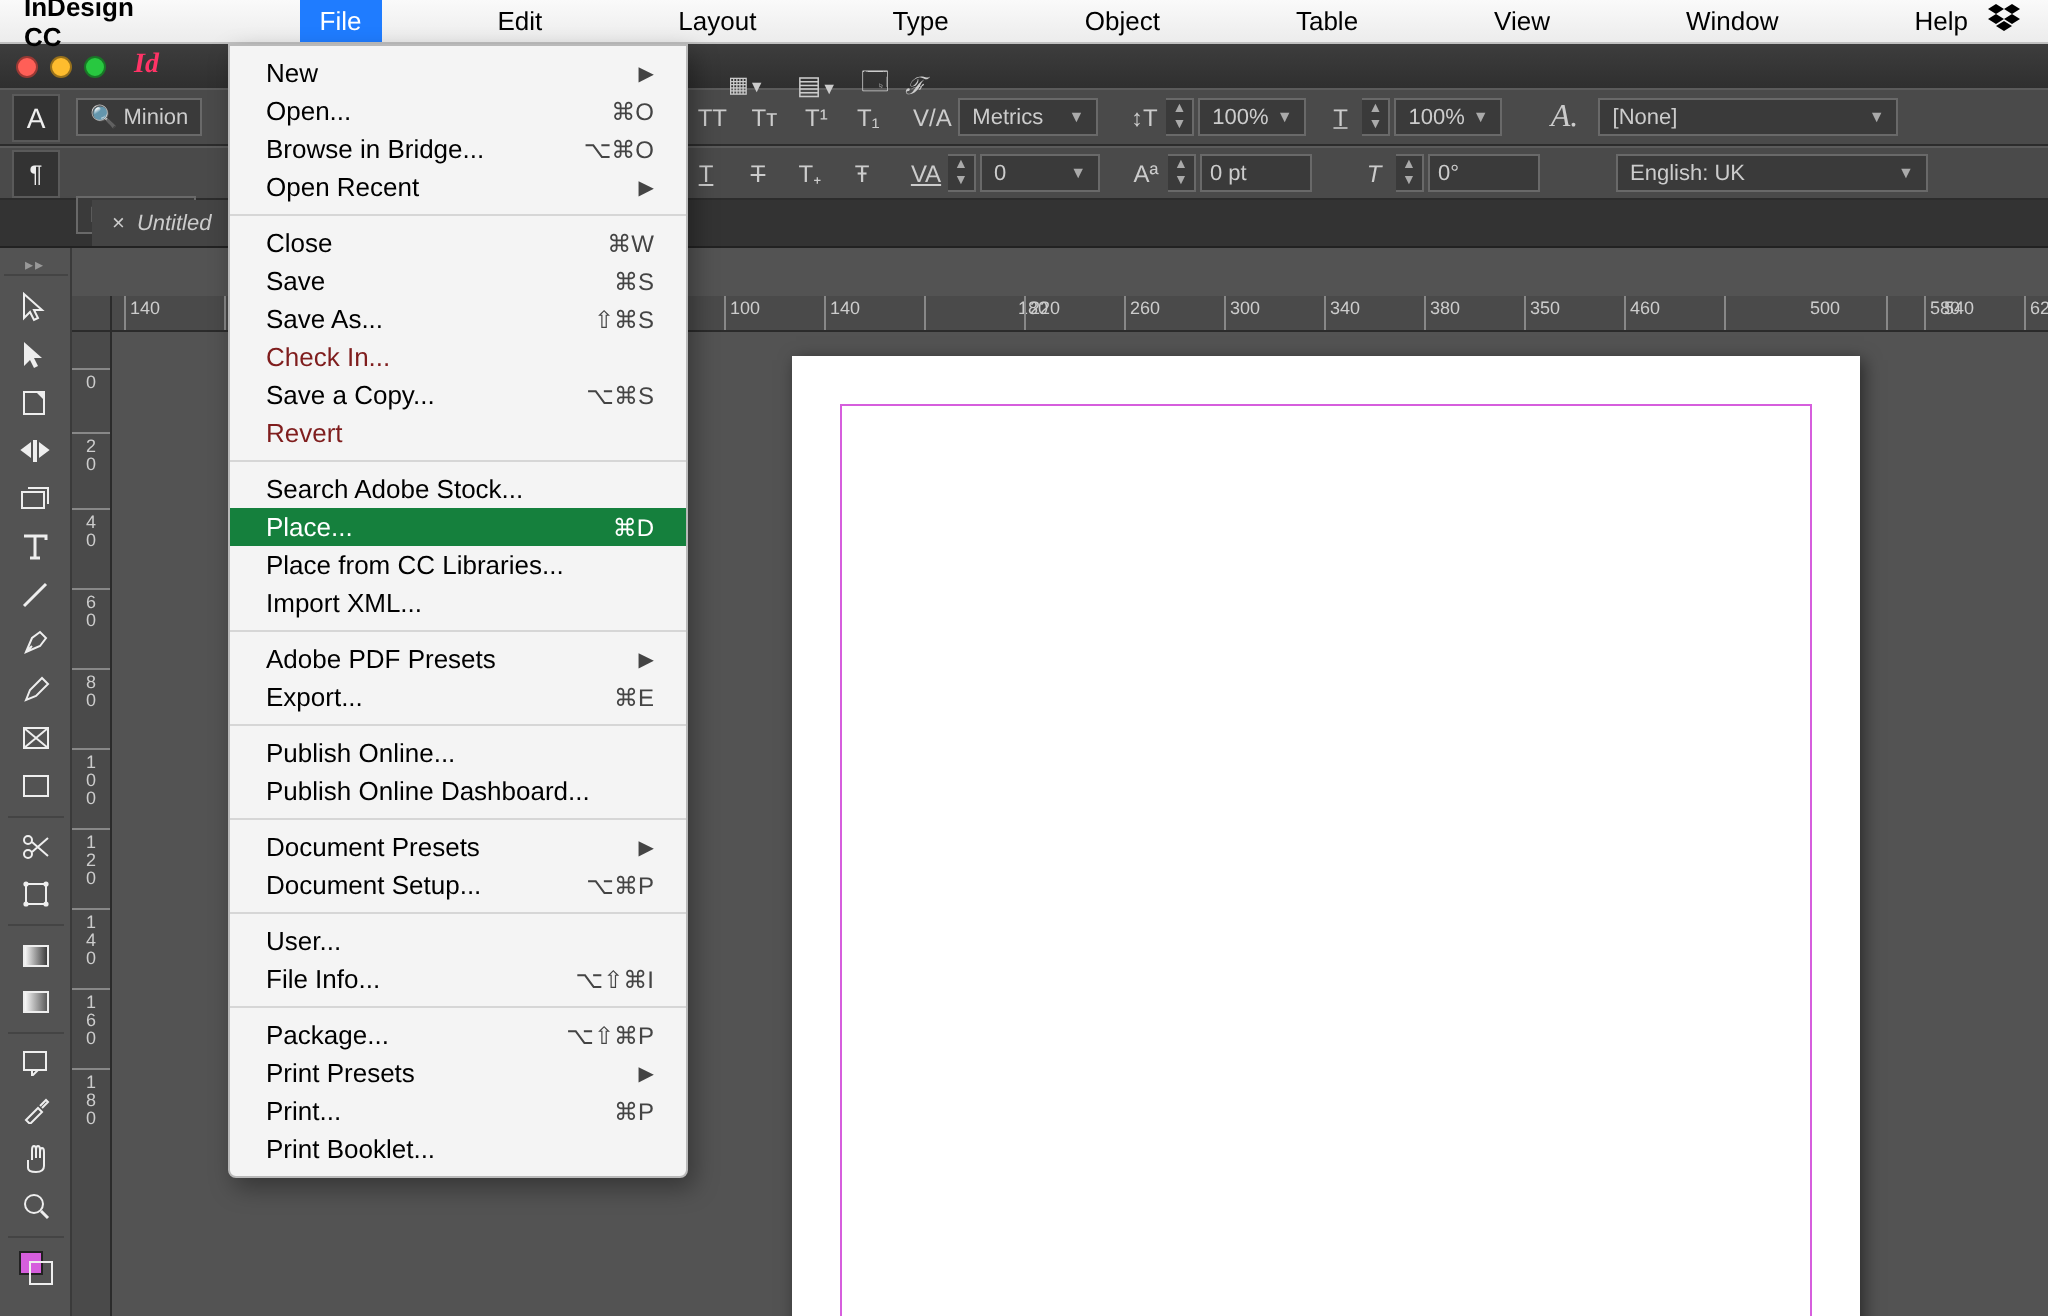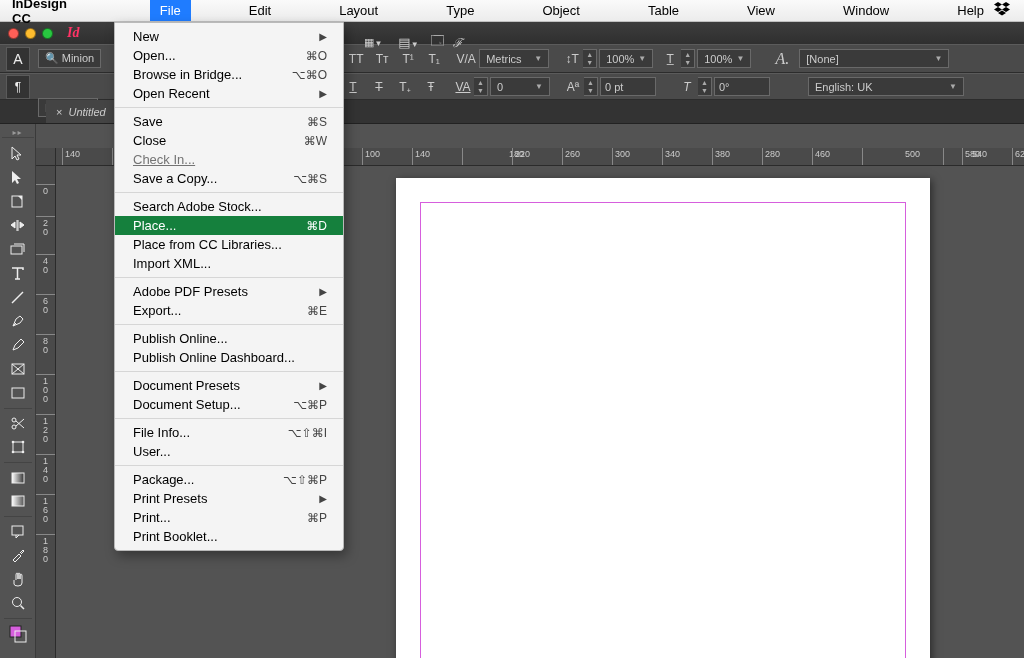--- a/index.html
+++ b/index.html
@@ -52,21 +52,21 @@
 .vruler { position:absolute; left:0; top:18px; bottom:0; width:20px; background:#4a4a4a; border-right:1px solid #2b2b2b; font-size:9px; color:#ccc;}
 .vruler .tick { position:absolute; left:0; width:100%; border-top:1px solid #888; padding-top:2px;}
 .vruler .tick span { display:block; text-align:center; line-height:1;}
 .ruler-origin { position:absolute; left:0; top:0; width:20px; height:18px; background:#4a4a4a; border-right:1px solid #2b2b2b; border-bottom:1px solid #2b2b2b;}
 .page-area { position:absolute; left: 360px; top: 30px; width: 534px; height: 540px; background:#fff; box-shadow: 2px 2px 8px rgba(0,0,0,0.5);}
 .page-margin { position:absolute; left:24px; top:24px; right:24px; bottom:0; border: 1px solid #d65edd;}
 
 
 .dropdown { position: absolute; left: 114px; top: 22px; width: 230px; background: #f4f4f4; border: 1px solid #b9b9b9; box-shadow: 3px 5px 12px rgba(0,0,0,0.35); font-size: 13px; color: #000; padding: 4px 0; border-radius: 0 0 4px 4px;}
 .dropdown .item { padding: 2px 16px 2px 18px; display: flex; justify-content: space-between; align-items: center; height: 19px; cursor:default;}
-.dropdown .item.disabled { color: #737373; text-decoration: underline; }
+.dropdown .item.disabled { color: #7f1d1d; }
 .dropdown .item.highlight { background: #15803d; color: #fff; }
 .dropdown .sep { height: 1px; background: #d6d6d6; margin: 4px 0;}
 .dropdown .shortcut { color: #444; font-size: 12px;}
 .dropdown .item.highlight .shortcut { color: #fff;}
 .dropdown .sub { color: #444; font-size: 10px;}
 </style>
 </head>
 <body>
 
 <div class="menubar">
@@ -339,21 +339,21 @@
       <div class="tick" style="left: 206px;">20</div>
       <div class="tick" style="left: 256px;">60</div>
       <div class="tick" style="left: 306px;">100</div>
       <div class="tick" style="left: 356px;">140</div>
       <div class="tick" style="left: 406px; padding-left: 46px;">180</div>
       <div class="tick" style="left: 456px;">220</div>
       <div class="tick" style="left: 506px;">260</div>
       <div class="tick" style="left: 556px;">300</div>
       <div class="tick" style="left: 606px;">340</div>
       <div class="tick" style="left: 656px;">380</div>
-      <div class="tick" style="left: 706px;">280</div>
+      <div class="tick" style="left: 706px;">350</div>
       <div class="tick" style="left: 756px;">460</div>
       <div class="tick" style="left: 806px; padding-left: 42px;">500</div>
       <div class="tick" style="left: 887px; padding-left: 28px;">540</div>
       <div class="tick" style="left: 906px;">580</div>
       <div class="tick" style="left: 956px;">620</div>
     </div>
   <div class="vruler" id="vruler">
       <div class="tick" style="top: 18px;">
         <span>0</span>
       </div>
@@ -416,33 +416,40 @@
     <div class="item">
       <span>Browse in Bridge...</span>
       <span class="shortcut">⌥⌘O</span>
     </div>
     <div class="item">
       <span>Open Recent</span>
       <span class="sub">▶</span>
     </div>
     <div class="sep"></div>
     <div class="item">
+      <span>Close</span>
+      <span class="shortcut">⌘W</span>
+    </div>
+    <div class="item">
       <span>Save</span>
       <span class="shortcut">⌘S</span>
     </div>
     <div class="item">
-      <span>Close</span>
-      <span class="shortcut">⌘W</span>
+      <span>Save As...</span>
+      <span class="shortcut">⇧⌘S</span>
     </div>
     <div class="item disabled">
       <span>Check In...</span>
     </div>
     <div class="item">
       <span>Save a Copy...</span>
       <span class="shortcut">⌥⌘S</span>
+    </div>
+    <div class="item disabled">
+      <span>Revert</span>
     </div>
     <div class="sep"></div>
     <div class="item">
       <span>Search Adobe Stock...</span>
     </div>
     <div class="item highlight">
       <span>Place...</span>
       <span class="shortcut">⌘D</span>
     </div>
     <div class="item">
@@ -471,25 +478,25 @@
     <div class="item">
       <span>Document Presets</span>
       <span class="sub">▶</span>
     </div>
     <div class="item">
       <span>Document Setup...</span>
       <span class="shortcut">⌥⌘P</span>
     </div>
     <div class="sep"></div>
     <div class="item">
+      <span>User...</span>
+    </div>
+    <div class="item">
       <span>File Info...</span>
       <span class="shortcut">⌥⇧⌘I</span>
-    </div>
-    <div class="item">
-      <span>User...</span>
     </div>
     <div class="sep"></div>
     <div class="item">
       <span>Package...</span>
       <span class="shortcut">⌥⇧⌘P</span>
     </div>
     <div class="item">
       <span>Print Presets</span>
       <span class="sub">▶</span>
     </div>

